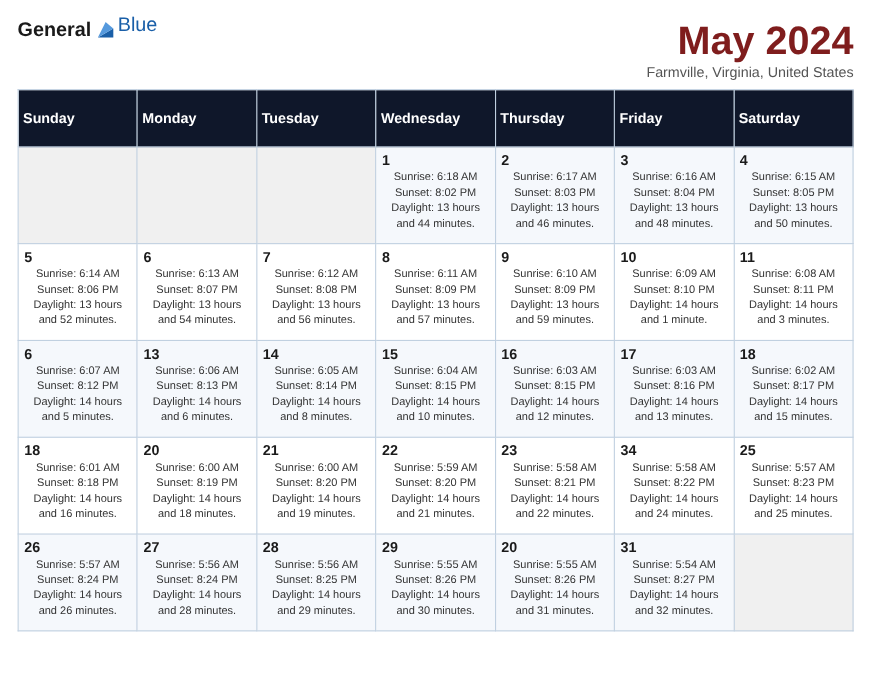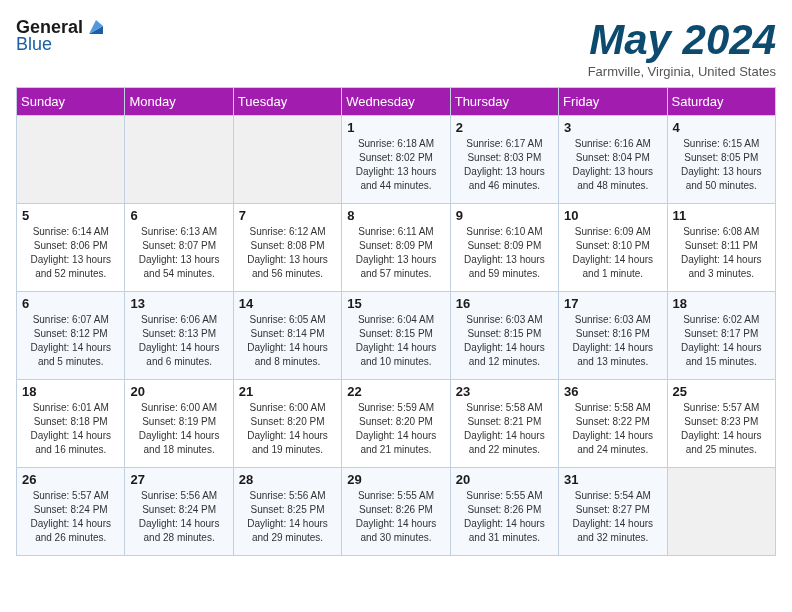--- a/index.html
+++ b/index.html
@@ -11,52 +11,51 @@
       padding: 16px;
     }
     .header {
       display: flex;
       align-items: flex-start;
       justify-content: space-between;
       margin-bottom: 8px;
     }
     .logo {
       display: flex;
-      flex-direction: column;
+      flex-direction: row;
       align-items: flex-start;
     }
     .logo-row {
       display: flex;
       align-items: center;
       gap: 2px;
     }
     .title-block {
       text-align: right;
     }
     .cal-title {
-      font-size: 42px;
+      font-size: 36px;
       font-weight: bold;
-      color: #0c4a6e;
-      font-style: italic;
+      color: #7f1d1d;
     }
     .cal-subtitle {
       font-size: 13px;
       color: #555;
     }
     table {
       width: 100%;
       border-collapse: collapse;
       table-layout: fixed;
     }
     thead tr th {
-      background-color: #a21caf;
+      background-color: #0f172a;
       color: #fff;
       font-size: 13px;
-      font-weight: normal;
-      padding: 6px 4px;
+      font-weight: bold;
+      padding: 18px 4px;
       text-align: left;
       border: 1px solid #c0d0e0;
     }
     tbody tr td {
       border: 1px solid #c0d0e0;
       vertical-align: top;
       padding: 4px 5px;
       font-size: 10.5px;
       color: #222;
       height: 88px;
@@ -214,21 +213,21 @@
         </td>
         <td>
           <span class="day-num">22</span>
           <div class="day-detail">Sunrise: 5:59 AM<br>Sunset: 8:20 PM<br>Daylight: 14 hours and 21 minutes.</div>
         </td>
         <td>
           <span class="day-num">23</span>
           <div class="day-detail">Sunrise: 5:58 AM<br>Sunset: 8:21 PM<br>Daylight: 14 hours and 22 minutes.</div>
         </td>
         <td>
-          <span class="day-num">36</span>
+          <span class="day-num">34</span>
           <div class="day-detail">Sunrise: 5:58 AM<br>Sunset: 8:22 PM<br>Daylight: 14 hours and 24 minutes.</div>
         </td>
         <td>
           <span class="day-num">25</span>
           <div class="day-detail">Sunrise: 5:57 AM<br>Sunset: 8:23 PM<br>Daylight: 14 hours and 25 minutes.</div>
         </td>
       </tr>
       <tr>
         <td>
           <span class="day-num">26</span>

